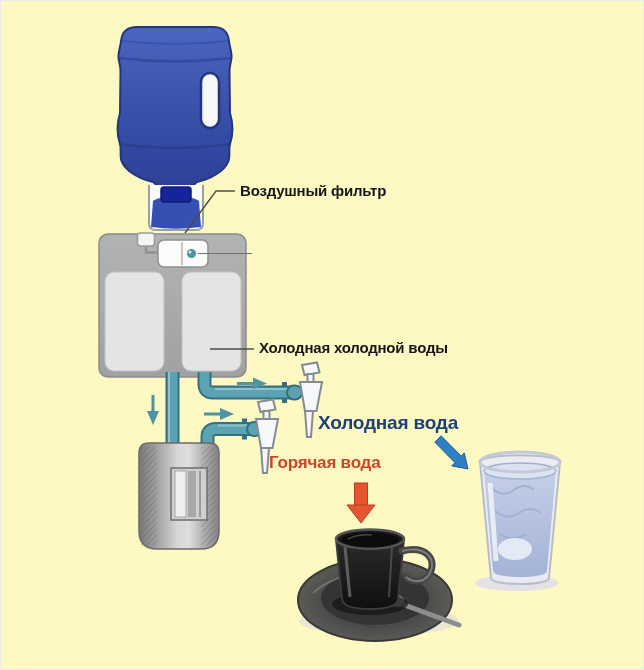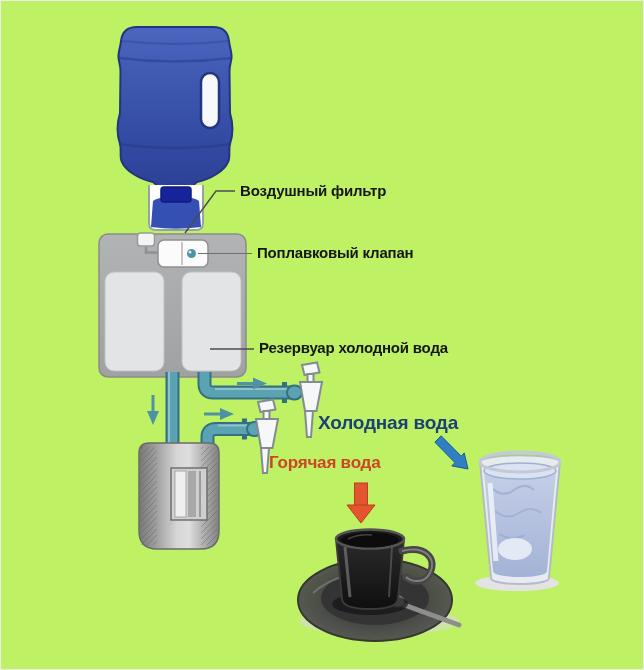--- a/index.html
+++ b/index.html
@@ -1,17 +1,17 @@
 <!DOCTYPE html>
 <html><head>
 <meta charset="utf-8">
 <style>
   html,body{margin:0;padding:0;background:#fff;}
   .stage{
-    position:relative;width:644px;height:670px;background:#bef264;
+    position:relative;width:644px;height:670px;background:#fef9c3;
     border:1px solid #ececec;box-sizing:border-box;overflow:hidden;
     font-family:"Liberation Sans",sans-serif;
     padding-left:20px;
   }
   .stage svg{position:absolute;left:0;top:0;}
   .lbl{
     position:absolute;font-weight:bold;white-space:nowrap;
     color:#161616;font-size:15px;letter-spacing:-0.2px;line-height:1.1;
   }
   .lbl.cold{color:#1d4077;font-size:19px;}
@@ -184,17 +184,16 @@
     <path d="M 391 546 L 388 596" stroke="#666" stroke-width="2" opacity="0.6" fill="none"></path>
     <path d="M 401 550 C 425 544 436 558 429 572 C 424 582 412 582 405 576" fill="none" stroke="#474747" stroke-width="7" stroke-linecap="round"></path>
     <path d="M 401 550 C 425 544 436 558 429 572 C 424 582 412 582 405 576" fill="none" stroke="#7e7e7e" stroke-width="2"></path>
     <ellipse cx="369" cy="538" rx="34" ry="9.5" fill="#1b1b1b" stroke="#555" stroke-width="2.5"></ellipse>
     <ellipse cx="369" cy="539" rx="29" ry="7.5" fill="#0c0c0c"></ellipse>
     <path d="M 347 538 q 10 -5 24 -4" fill="none" stroke="#444" stroke-width="1.5"></path>
   </g>
 </svg>
 
 <div class="lbl" style="left:239px;top:182px;">Воздушный фильтр</div>
-<div class="lbl" style="left:256px;top:244px;">Поплавковый клапан</div>
-<div class="lbl" style="left:258px;top:339px;">Резервуар холодной вода</div>
+<div class="lbl" style="left:258px;top:339px;">Холодная холодной воды</div>
 <div class="lbl cold" style="left:317px;top:412px;">Холодная вода</div>
 <div class="lbl hot" style="left:268px;top:453px;text-align:right;">Горячая вода</div>
 </div>
 
 </body></html>

